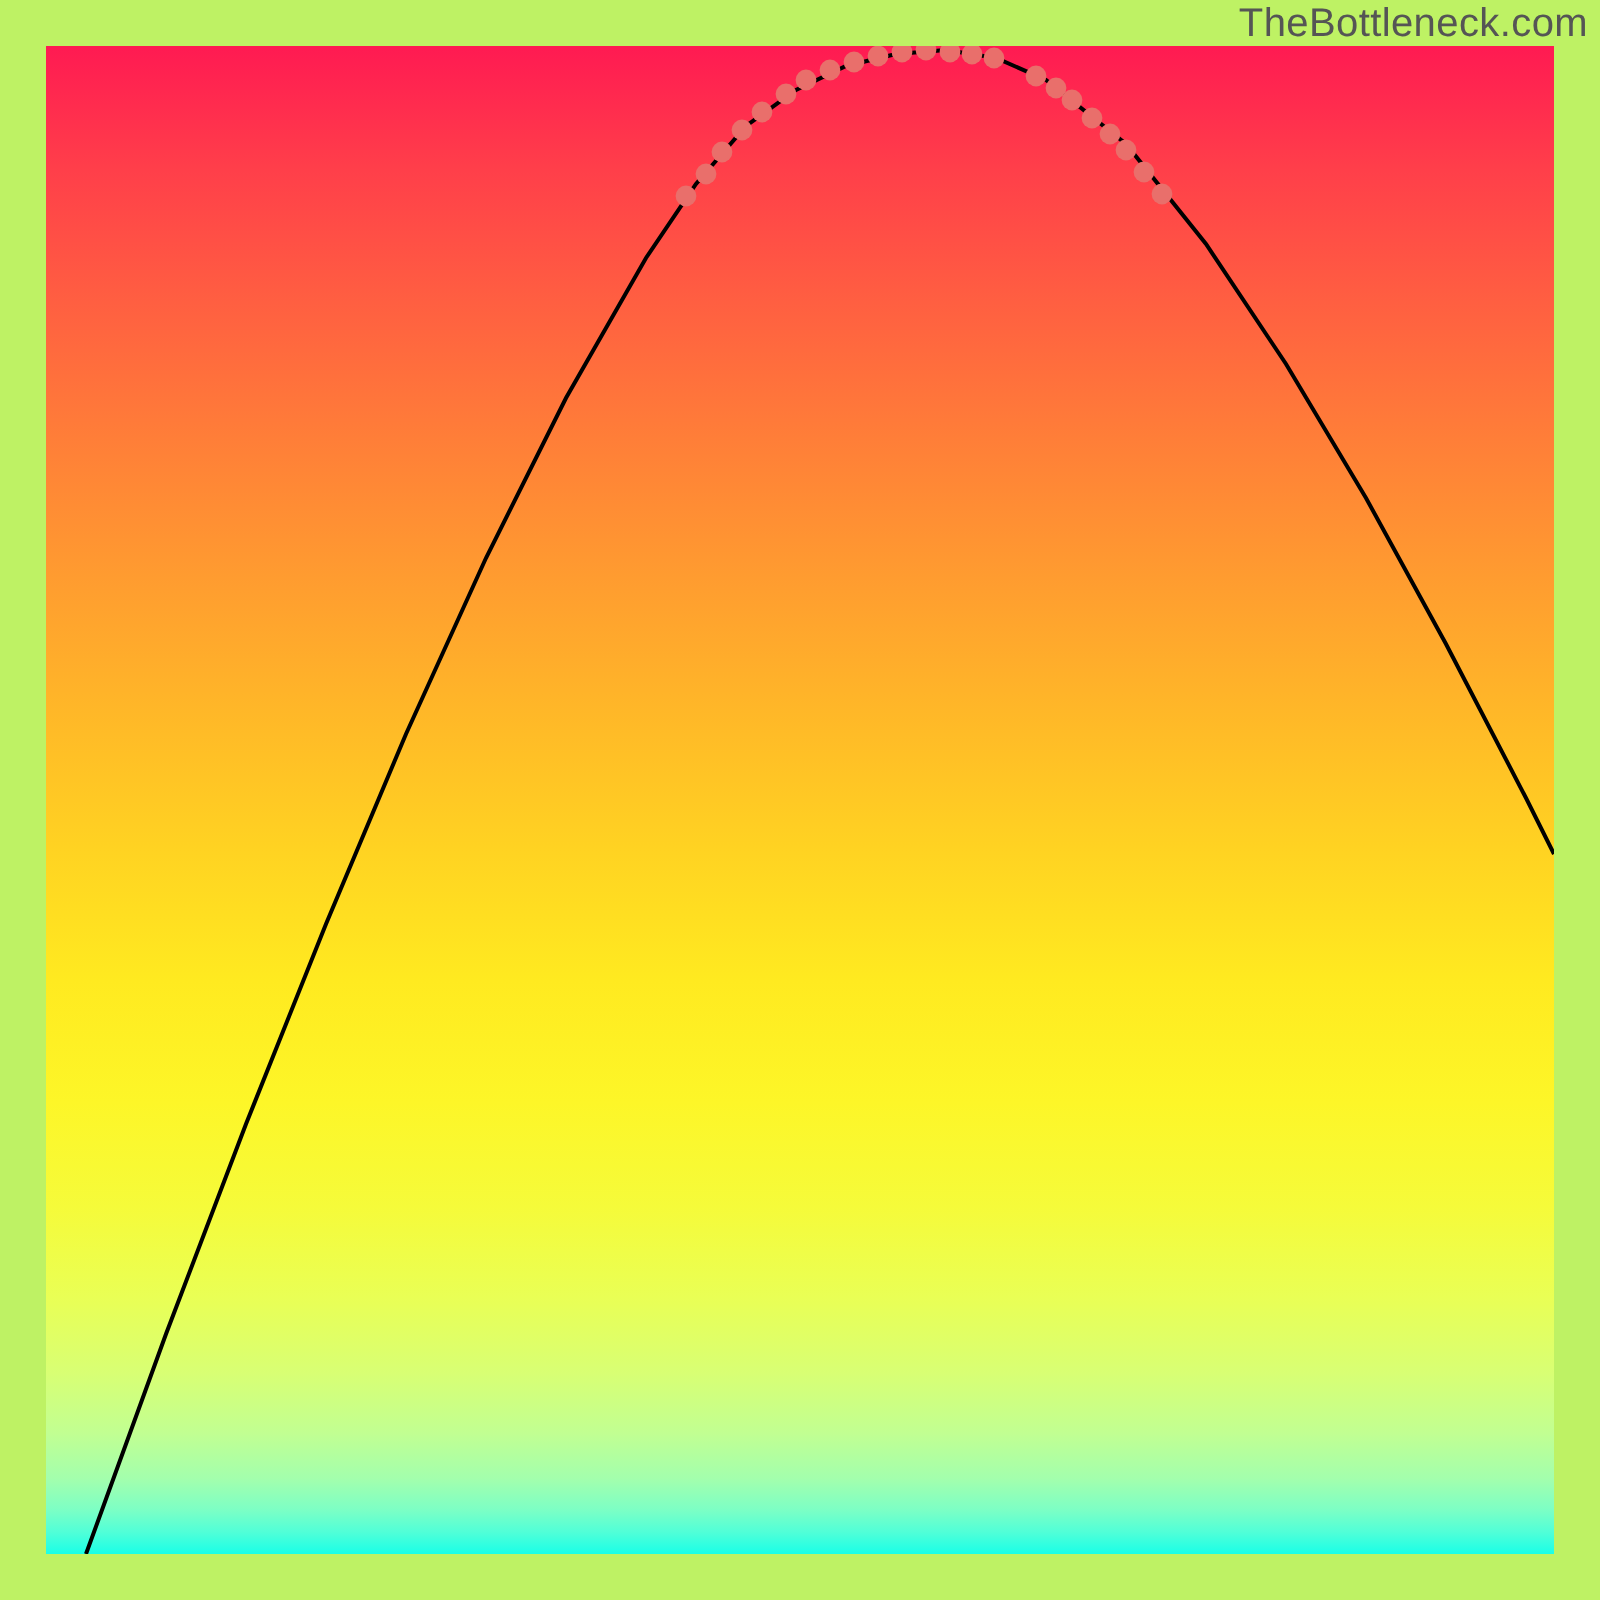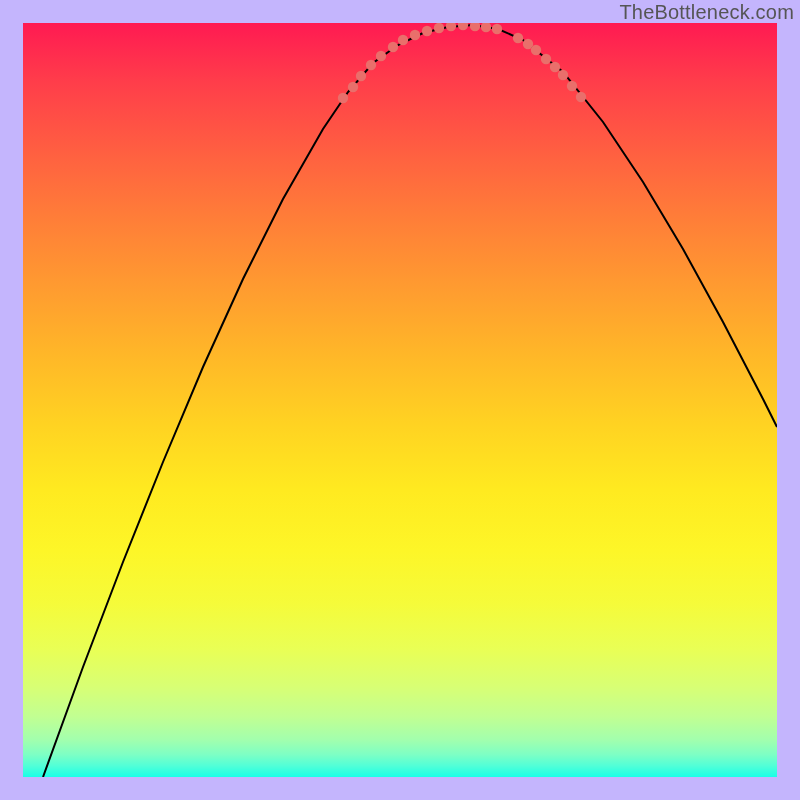--- a/index.html
+++ b/index.html
@@ -10,21 +10,21 @@
     overflow: hidden;
     background: #000;
     font-family: Arial, Helvetica, sans-serif;
   }
   .frame {
     position: absolute;
     top: 0;
     left: 0;
     width: 800px;
     height: 800px;
-    background: #c4b5fd;
+    background: #bef264;
   }
   .plot-area {
     position: absolute;
     top: 23px;
     left: 23px;
     width: 754px;
     height: 754px;
     overflow: hidden;
   }
   .gradient {

